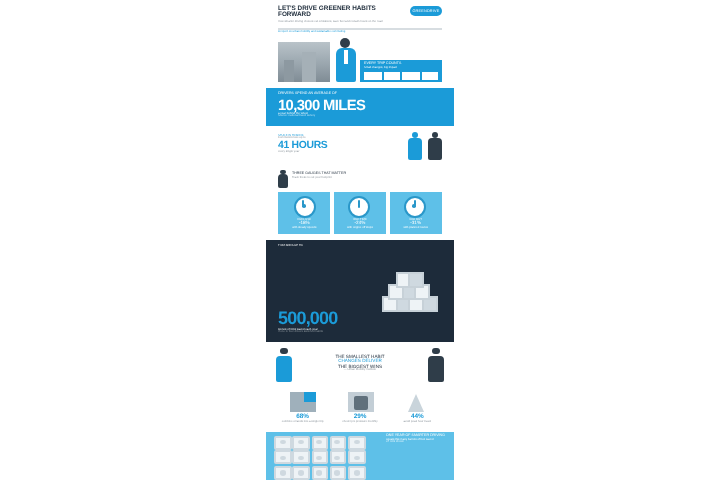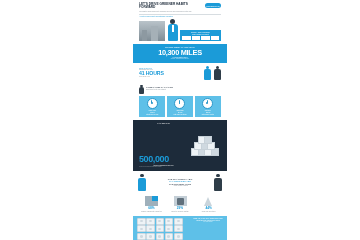--- a/index.html
+++ b/index.html
@@ -17,21 +17,21 @@
   
   .t{display:block;line-height:1.05;}
   .micro{font-size:1.4px;letter-spacing:.01px;}
   .tiny{font-size:1.8px;}
   .sm{font-size:2.3px;}
   .md{font-size:3.2px;font-weight:bold;}
   .lg{font-size:5.2px;font-weight:bold;letter-spacing:-.15px;}
   .xl{font-size:7.4px;font-weight:bold;letter-spacing:-.3px;}
   .xxl{font-size:9px;font-weight:bold;letter-spacing:-.4px;margin-top:31px;}
   .blue{color:#1b9bd8;}
-  .white{color:#ffffff;text-align:center;}
+  .white{color:#ffffff;}
   .navy{color:#1d2b3a;}
   .grey{color:#8b949b;}
   .center{text-align:center;}
 
   
   .sec{position:relative;width:100%;box-sizing:border-box;}
   #hdr{background:#ffffff;padding:3px 6px 2px 6px;}
   #hdr-top{display:flex;align-items:flex-start;justify-content:space-between;}
   #hdr-txt{width:62px;}
   #logo{width:16px;height:5px;background:#1b9bd8;border-radius:2.5px;

